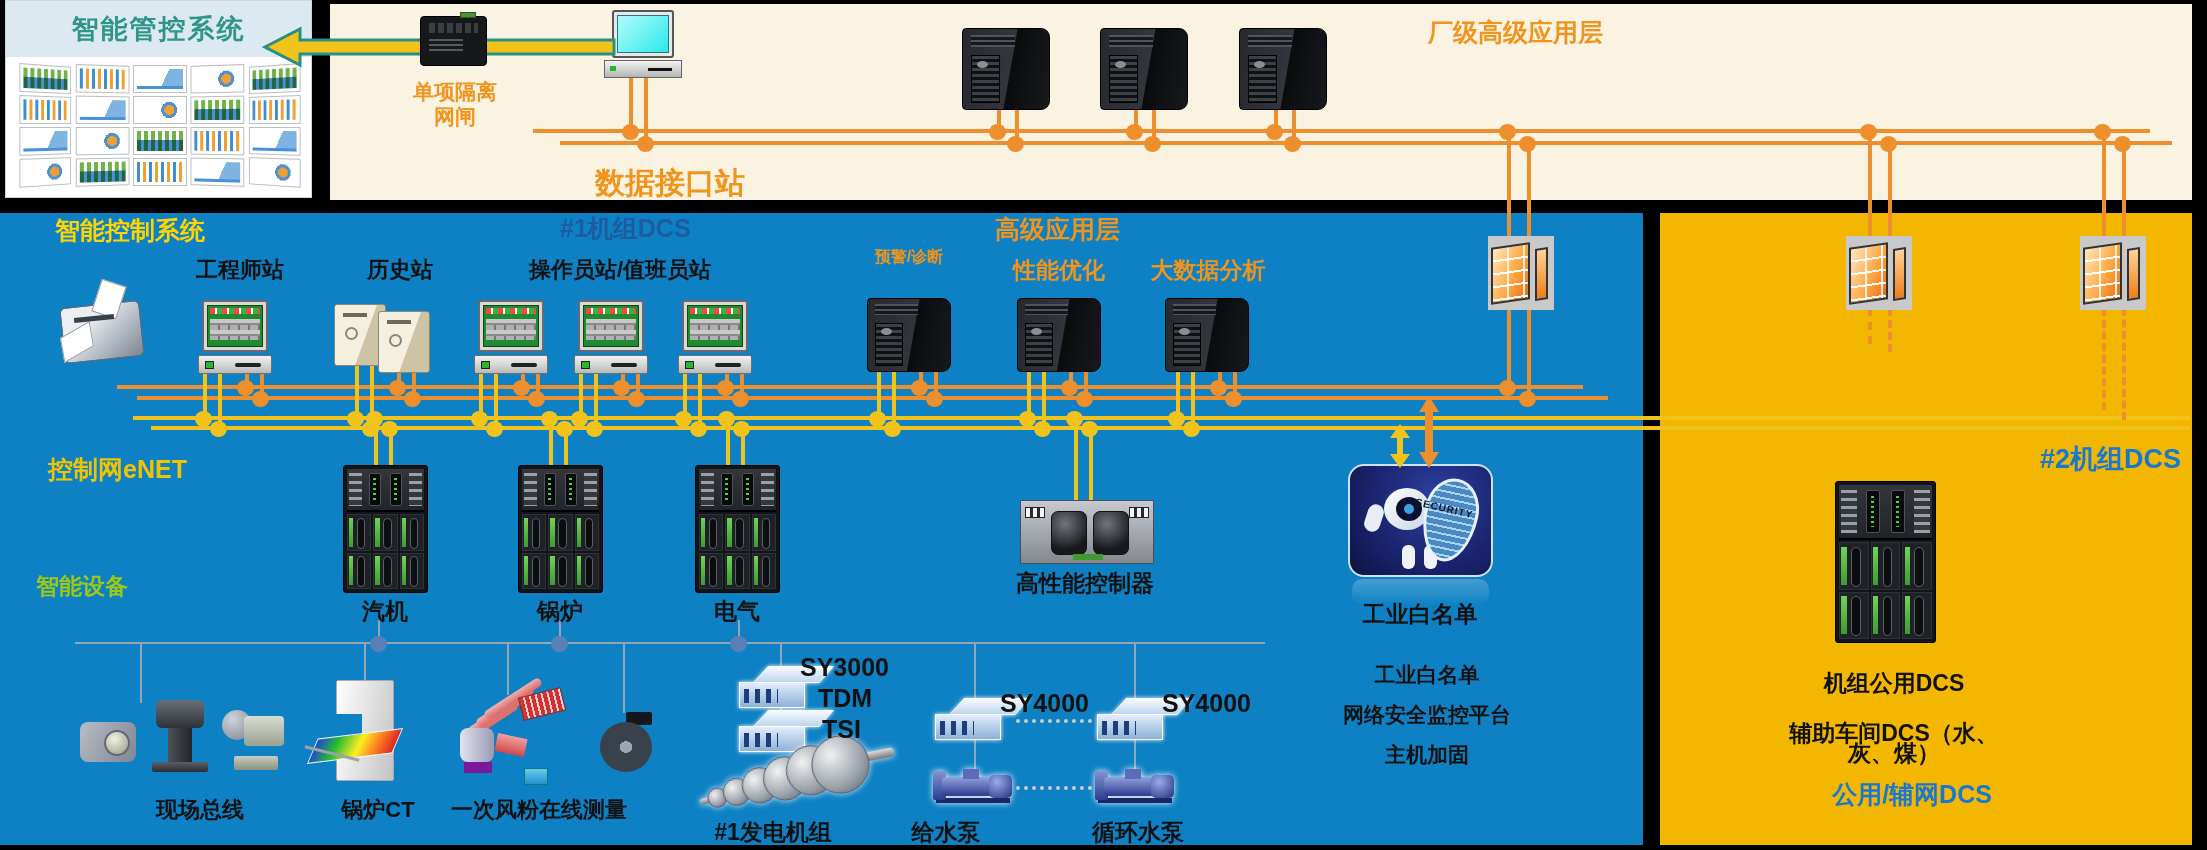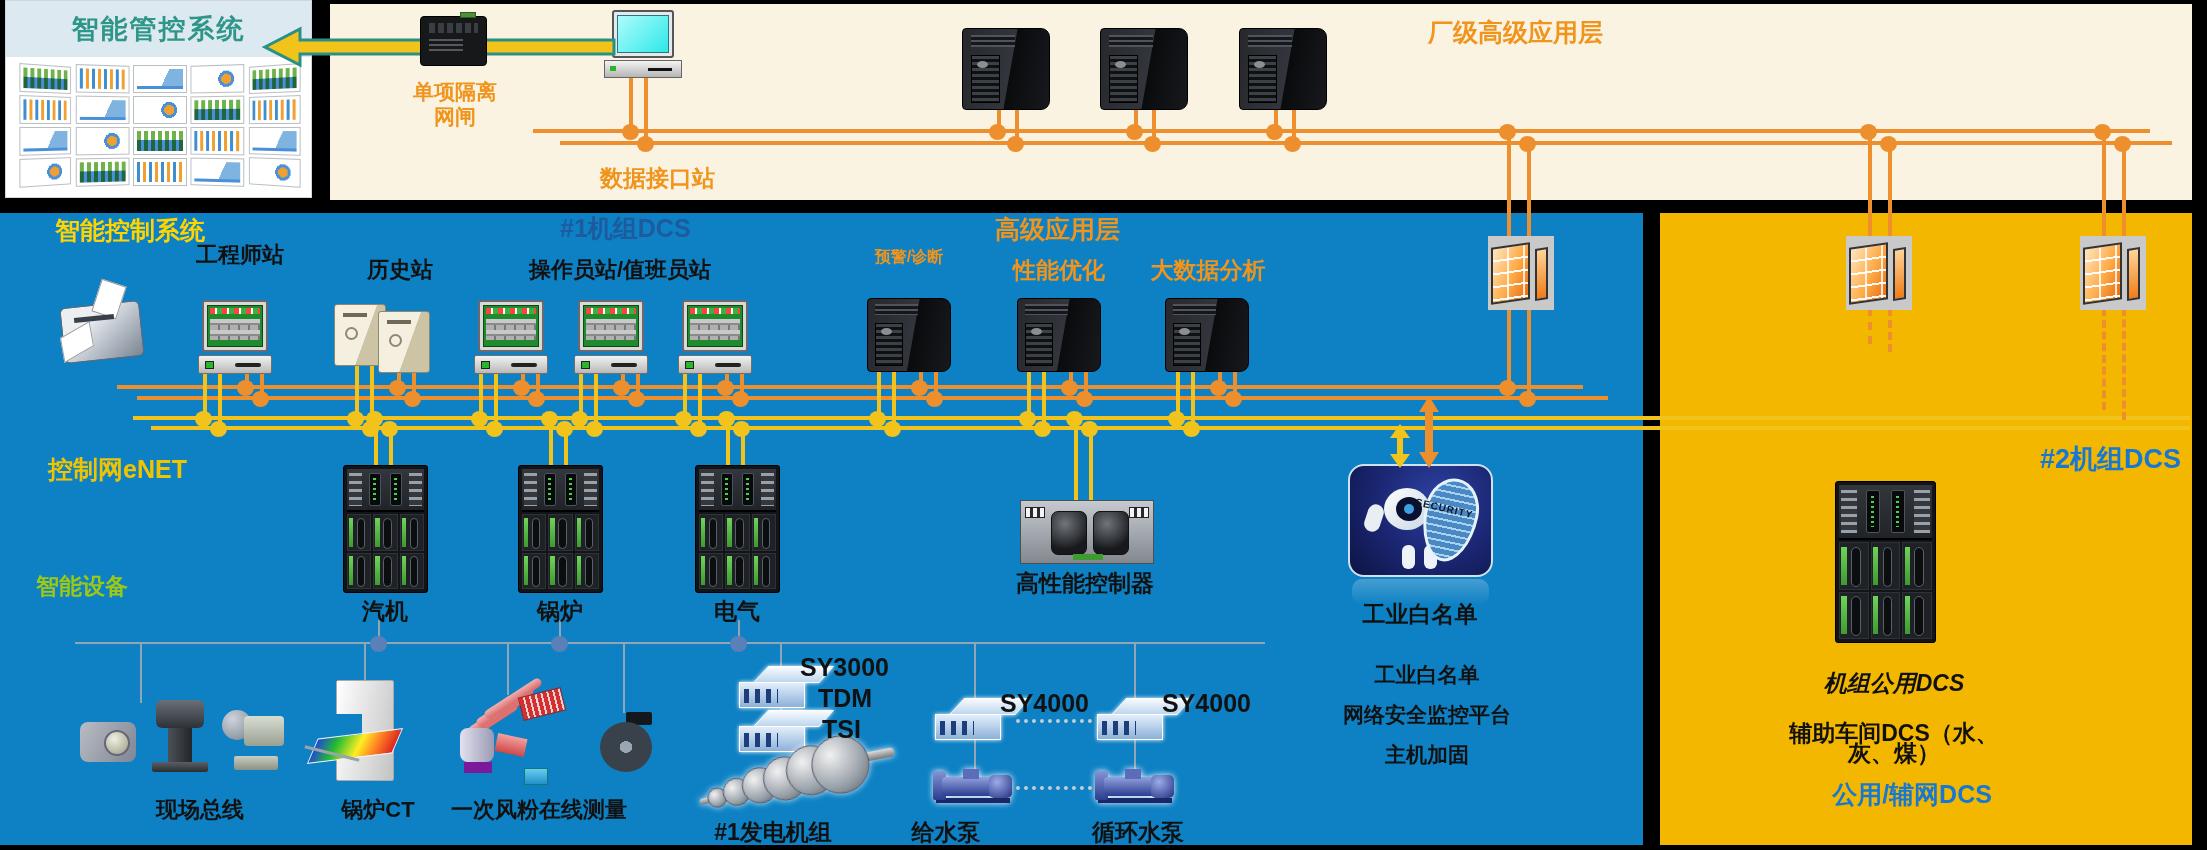--- a/index.html
+++ b/index.html
@@ -469,29 +469,29 @@
     <div>单项隔离</div>
     <div>网闸</div>
   </div>
 
   <div class="pc">
     <div class="mon">
         <div class="scr"></div>
       </div>
       <div class="base"></div>
   </div>
-  <div class="lbl ctr" style="left:595px;top:163px;width:125px;font-size:23px;color:var(--orange-text);">数据接口站</div>
+  <div class="lbl ctr" style="left:595px;top:163px;width:125px;font-size:30px;color:var(--orange-text);">数据接口站</div>
 
   <div class="lbl" style="left:1428px;top:16px;font-size:25px;color:var(--orange-text);">厂级高级应用层</div>
 
   <div class="lbl" style="left:55px;top:214px;font-size:25px;color:var(--label-yellow);">智能控制系统</div>
   <div class="lbl" style="left:560px;top:212px;font-size:25px;color:var(--navy);">#1机组DCS</div>
   <div class="lbl" style="left:995px;top:213px;font-size:25px;color:var(--orange-text);">高级应用层</div>
 
-  <div class="lbl ctr" style="left:160px;top:240px;width:160px;font-size:22px;">工程师站</div>
+  <div class="lbl ctr" style="left:160px;top:255px;width:160px;font-size:22px;">工程师站</div>
   <div class="lbl ctr" style="left:320px;top:255px;width:160px;font-size:22px;">历史站</div>
   <div class="lbl ctr" style="left:470px;top:255px;width:300px;font-size:22px;">操作员站/值班员站</div>
   <div class="lbl ctr" style="left:829px;top:247px;width:160px;font-size:16px;color:var(--orange-text);">预警/诊断</div>
   <div class="lbl ctr" style="left:979px;top:255px;width:160px;font-size:23px;color:var(--orange-text);">性能优化</div>
   <div class="lbl ctr" style="left:1128px;top:255px;width:160px;font-size:23px;color:var(--orange-text);">大数据分析</div>
 
   <div class="lbl" style="left:48px;top:453px;font-size:25px;color:var(--gold);">控制网eNET</div>
   <div class="lbl" style="left:36px;top:571px;font-size:23px;color:var(--green);">智能设备</div>
 
   <div class="printer">
@@ -647,21 +647,21 @@
   </div>
   <div class="pump" style="left:1095px;top:766px;">
     <div class="base"></div>
       <div class="inlet"></div>
       <div class="body"></div>
       <div class="flange"></div>
       <div class="motor"></div>
   </div>
 
   <div class="lbl" style="left:2040px;top:441px;font-size:27px;color:var(--bright-blue);">#2机组DCS</div>
-  <div class="lbl ctr" style="left:1774px;top:668px;width:240px;font-size:23px;font-style:italic;">机组公用DCS</div>
+  <div class="lbl ctr" style="left:1774px;top:668px;width:240px;font-size:23px;">机组公用DCS</div>
   <div class="lbl ctr" style="left:1762px;top:702px;width:264px;font-size:23px;margin-top:16px;">辅助车间DCS（水、</div>
   <div class="lbl ctr" style="left:1774px;top:738px;width:240px;font-size:23px;">灰、煤）</div>
   <div class="lbl ctr" style="left:1792px;top:778px;width:240px;font-size:25px;color:var(--bright-blue);">公用/辅网DCS</div>
 
   <div class="fw" style="left:1488px;top:236px;">
       <div class="plate"></div>
       <div class="wall"></div>
       <div class="wall2"></div>
     </div>
   <div class="fw" style="left:1846px;top:236px;">

